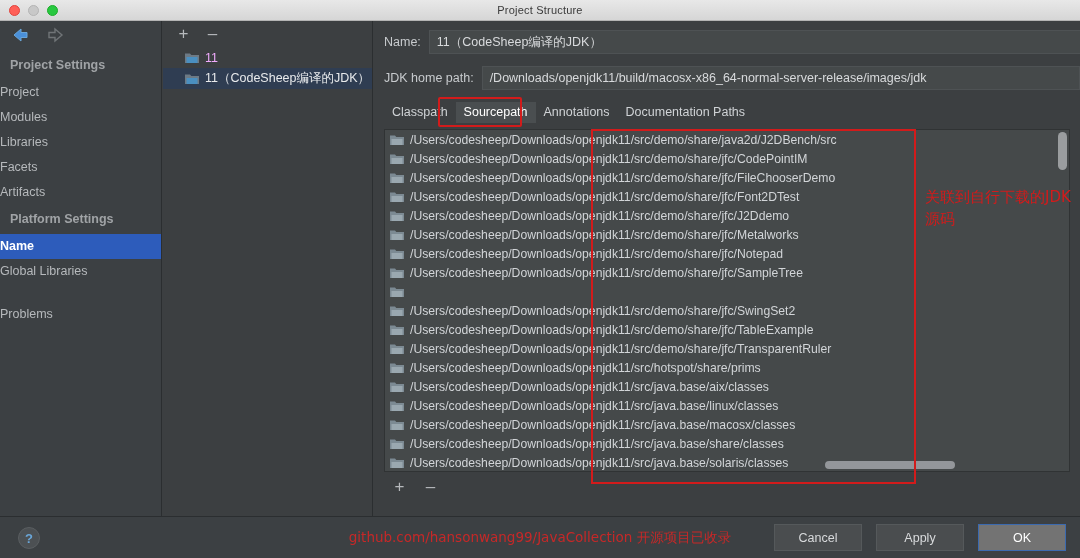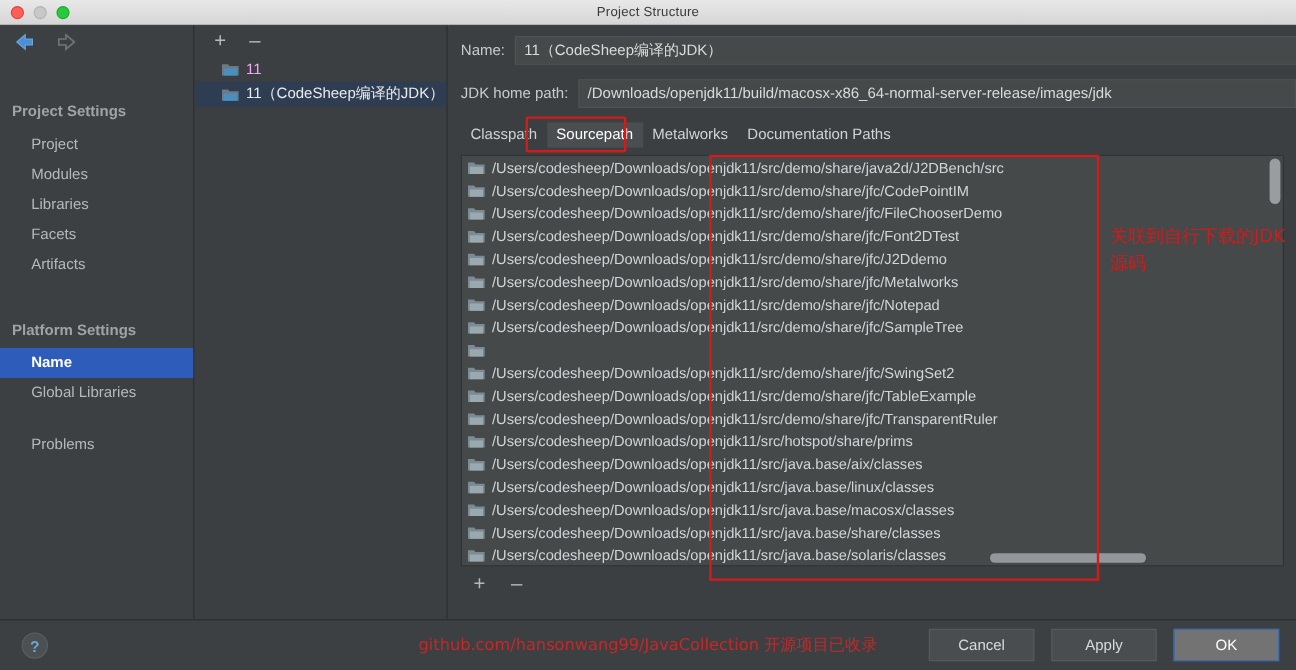--- a/index.html
+++ b/index.html
@@ -42,25 +42,24 @@
   }
   .nav-arrows {
     display: flex; align-items: center; gap: 12px;
     padding: 6px 0 8px 12px;
   }
   .arrow { width: 20px; height: 16px; display: block; }
   .group-head {
     font-size: 12.5px; color: #a0a3a6;
     padding: 2px 0 2px 10px; font-weight: bold;
     line-height: 25px;
-    margin-top: 28px;
   }
   .nav-item {
     font-size: 12.5px; color: #b6b9bc;
-    padding-left: 26px; line-height: 25px;
+    line-height: 25px;
     height: 25px; white-space: nowrap;
   }
   .nav-item.selected {
     background: #2d5cbb; color: #ffffff; font-weight: bold;
   }
   .nav-gap { height: 18px; }
 
   
   .tree-panel {
     position: absolute; left: 163px; top: 21px;
@@ -289,21 +288,21 @@
 
     <div class="field-row">
       <span class="field-label">JDK home path:</span>
       <div class="field-input" placeholder="JDK home path">/Downloads/openjdk11/build/macosx-x86_64-normal-server-release/images/jdk</div>
       <div class="ellipsis-btn">...</div>
     </div>
 
     <div class="tabs">
       <div class="tab">Classpath</div>
       <div class="tab active">Sourcepath</div>
-      <div class="tab">Metalworks</div>
+      <div class="tab">Annotations</div>
       <div class="tab">Documentation Paths</div>
       <div class="tab-highlight"></div>
     </div>
 
     <div class="list-wrap">
       <div id="sourcepath-rows">
           <div class="list-row">
             <span class="folder"><svg width="14" height="12" viewBox="0 0 14 12">
                 <path d="M0 1.5 h5 l1.3 1.6 H14 V11 H0 Z" fill="#7c8a93"></path>
                 <path d="M1.5 5 H12.5 V11 H1.5 Z" fill="#9aa8b0"></path>

